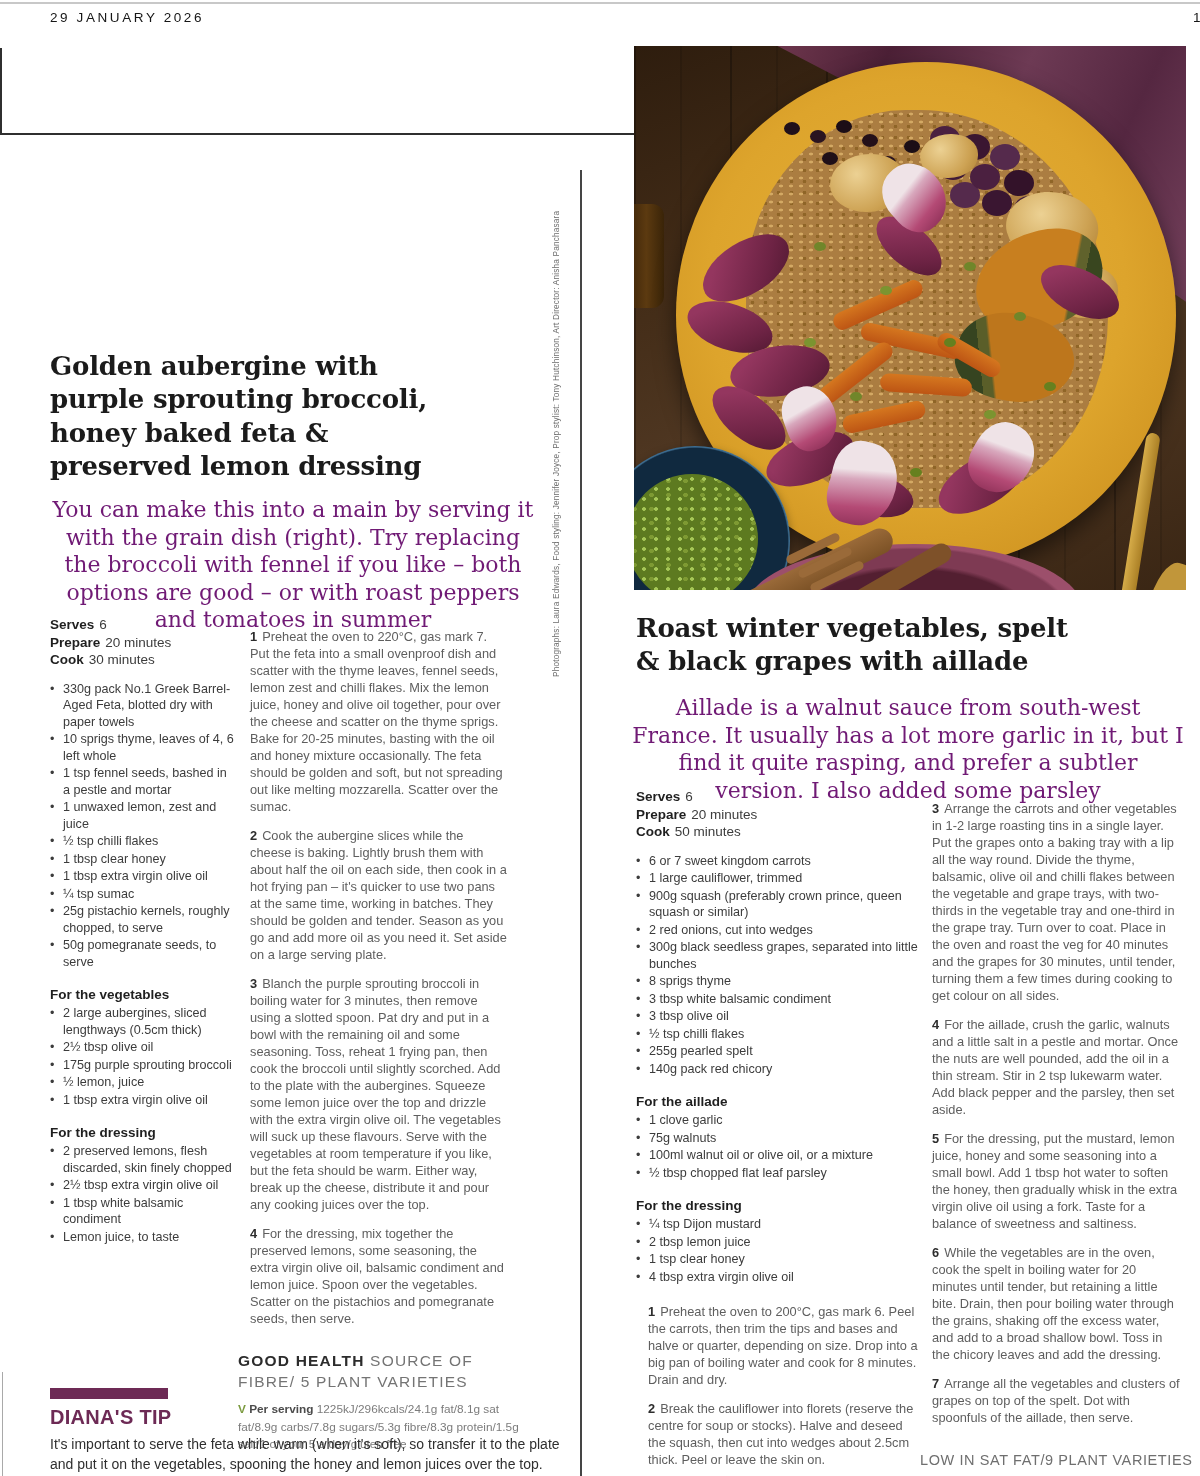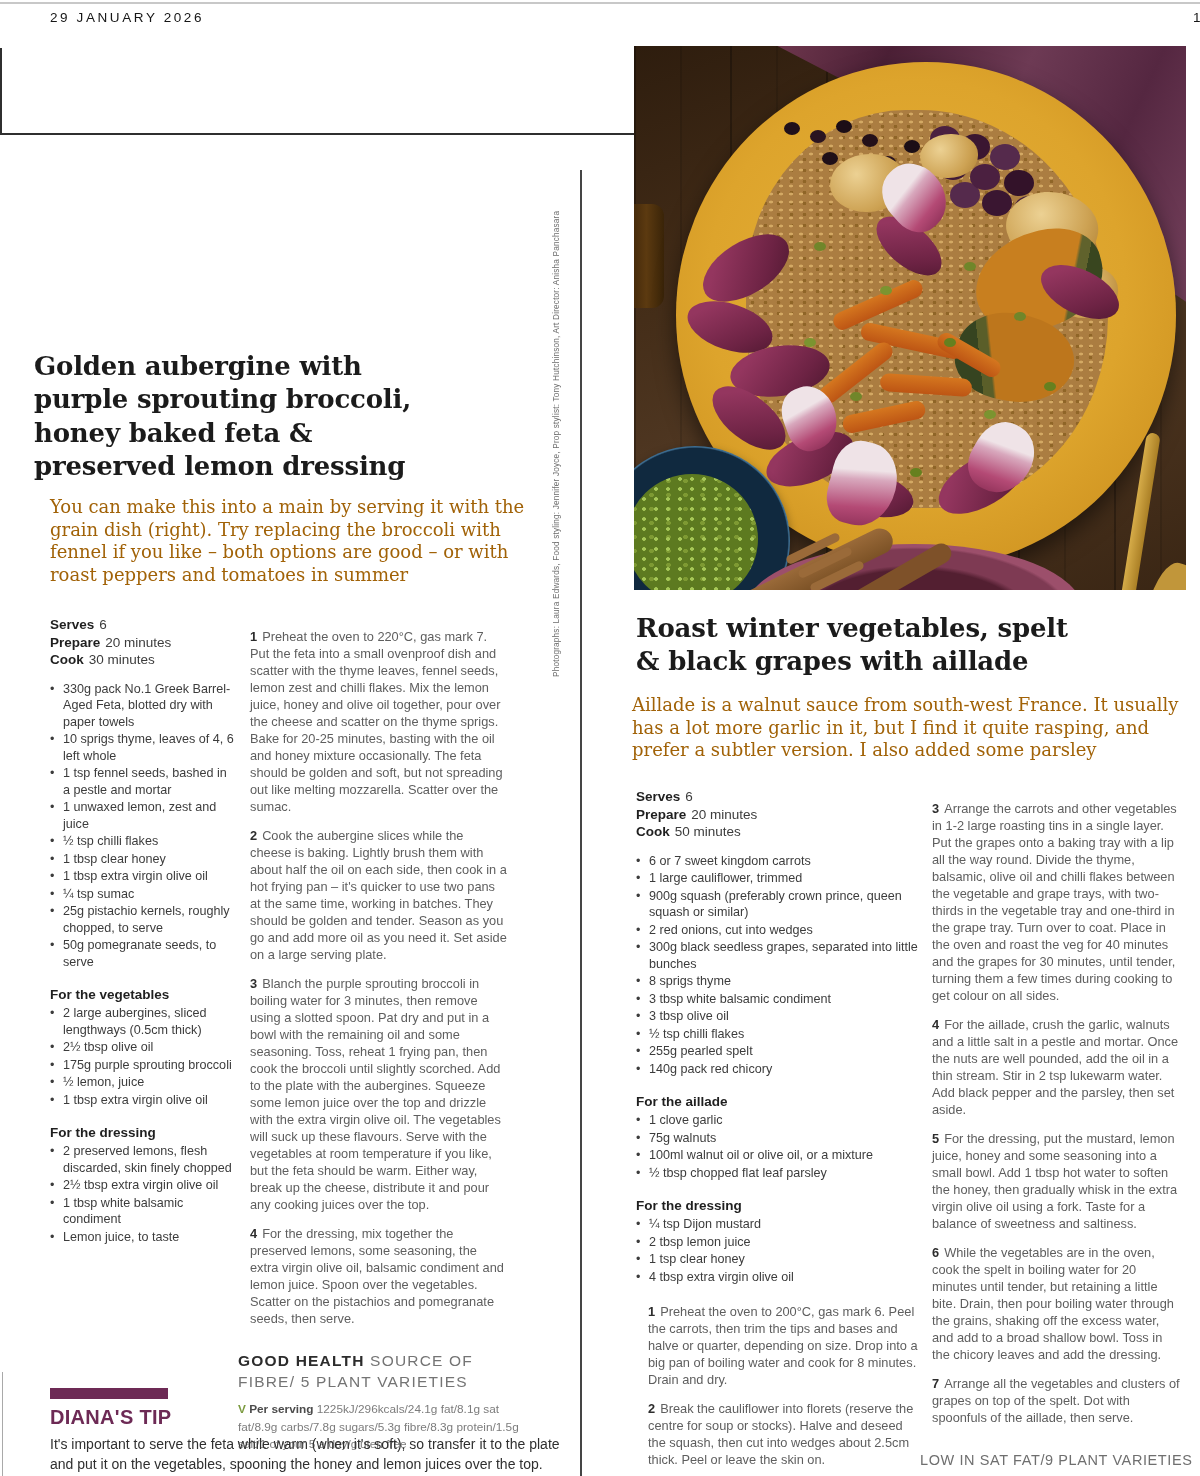--- a/index.html
+++ b/index.html
@@ -13,23 +13,23 @@
   .edge-bottom{position:absolute;left:2px;top:1372px;width:1px;height:104px;background:#a9a9a9;}
   .rule-header{position:absolute;left:0;top:133px;width:637px;height:2px;background:#2f2f2f;}
   .divider-v{position:absolute;left:580px;top:170px;width:2px;height:1306px;background:#454545;}
   
   .credits{position:absolute;left:552px;top:165px;height:512px;width:20px;
            writing-mode:vertical-rl;transform:rotate(180deg);
            font-size:8.2px;color:#6d6d6d;letter-spacing:.2px;white-space:nowrap;}
   
   .title{position:absolute;font-family:"DejaVu Serif",serif;font-weight:bold;
          font-size:26px;line-height:1.28;letter-spacing:-.2px;color:#1b1b1b;white-space:nowrap;}
-  .t-left{left:34px;top:350px;}
+  .t-left{left:50px;top:350px;}
   .t-right{left:636px;top:612px;}
-  .intro{position:absolute;font-family:"DejaVu Serif",serif;font-size:18px;line-height:1.25;color:#a16207;}
+  .intro{position:absolute;font-family:"DejaVu Serif",serif;font-size:22px;line-height:1.25;color:#701a75;text-align:center;}
   .i-left{left:50px;top:496px;width:486px;}
   .i-right{left:632px;top:694px;width:552px;}
   
   .col{position:absolute;}
   .colA{left:50px;top:616px;width:184px;}
   .colB{left:238px;top:616px;width:282px;}
   .colC{left:636px;top:788px;width:294px;}
   .colD{left:920px;top:788px;width:272px;}
   .meta-line{font-size:13.5px;line-height:17.5px;color:#3c3c3c;}
   .meta-line b{color:#1f1f1f;margin-right:5px;}

